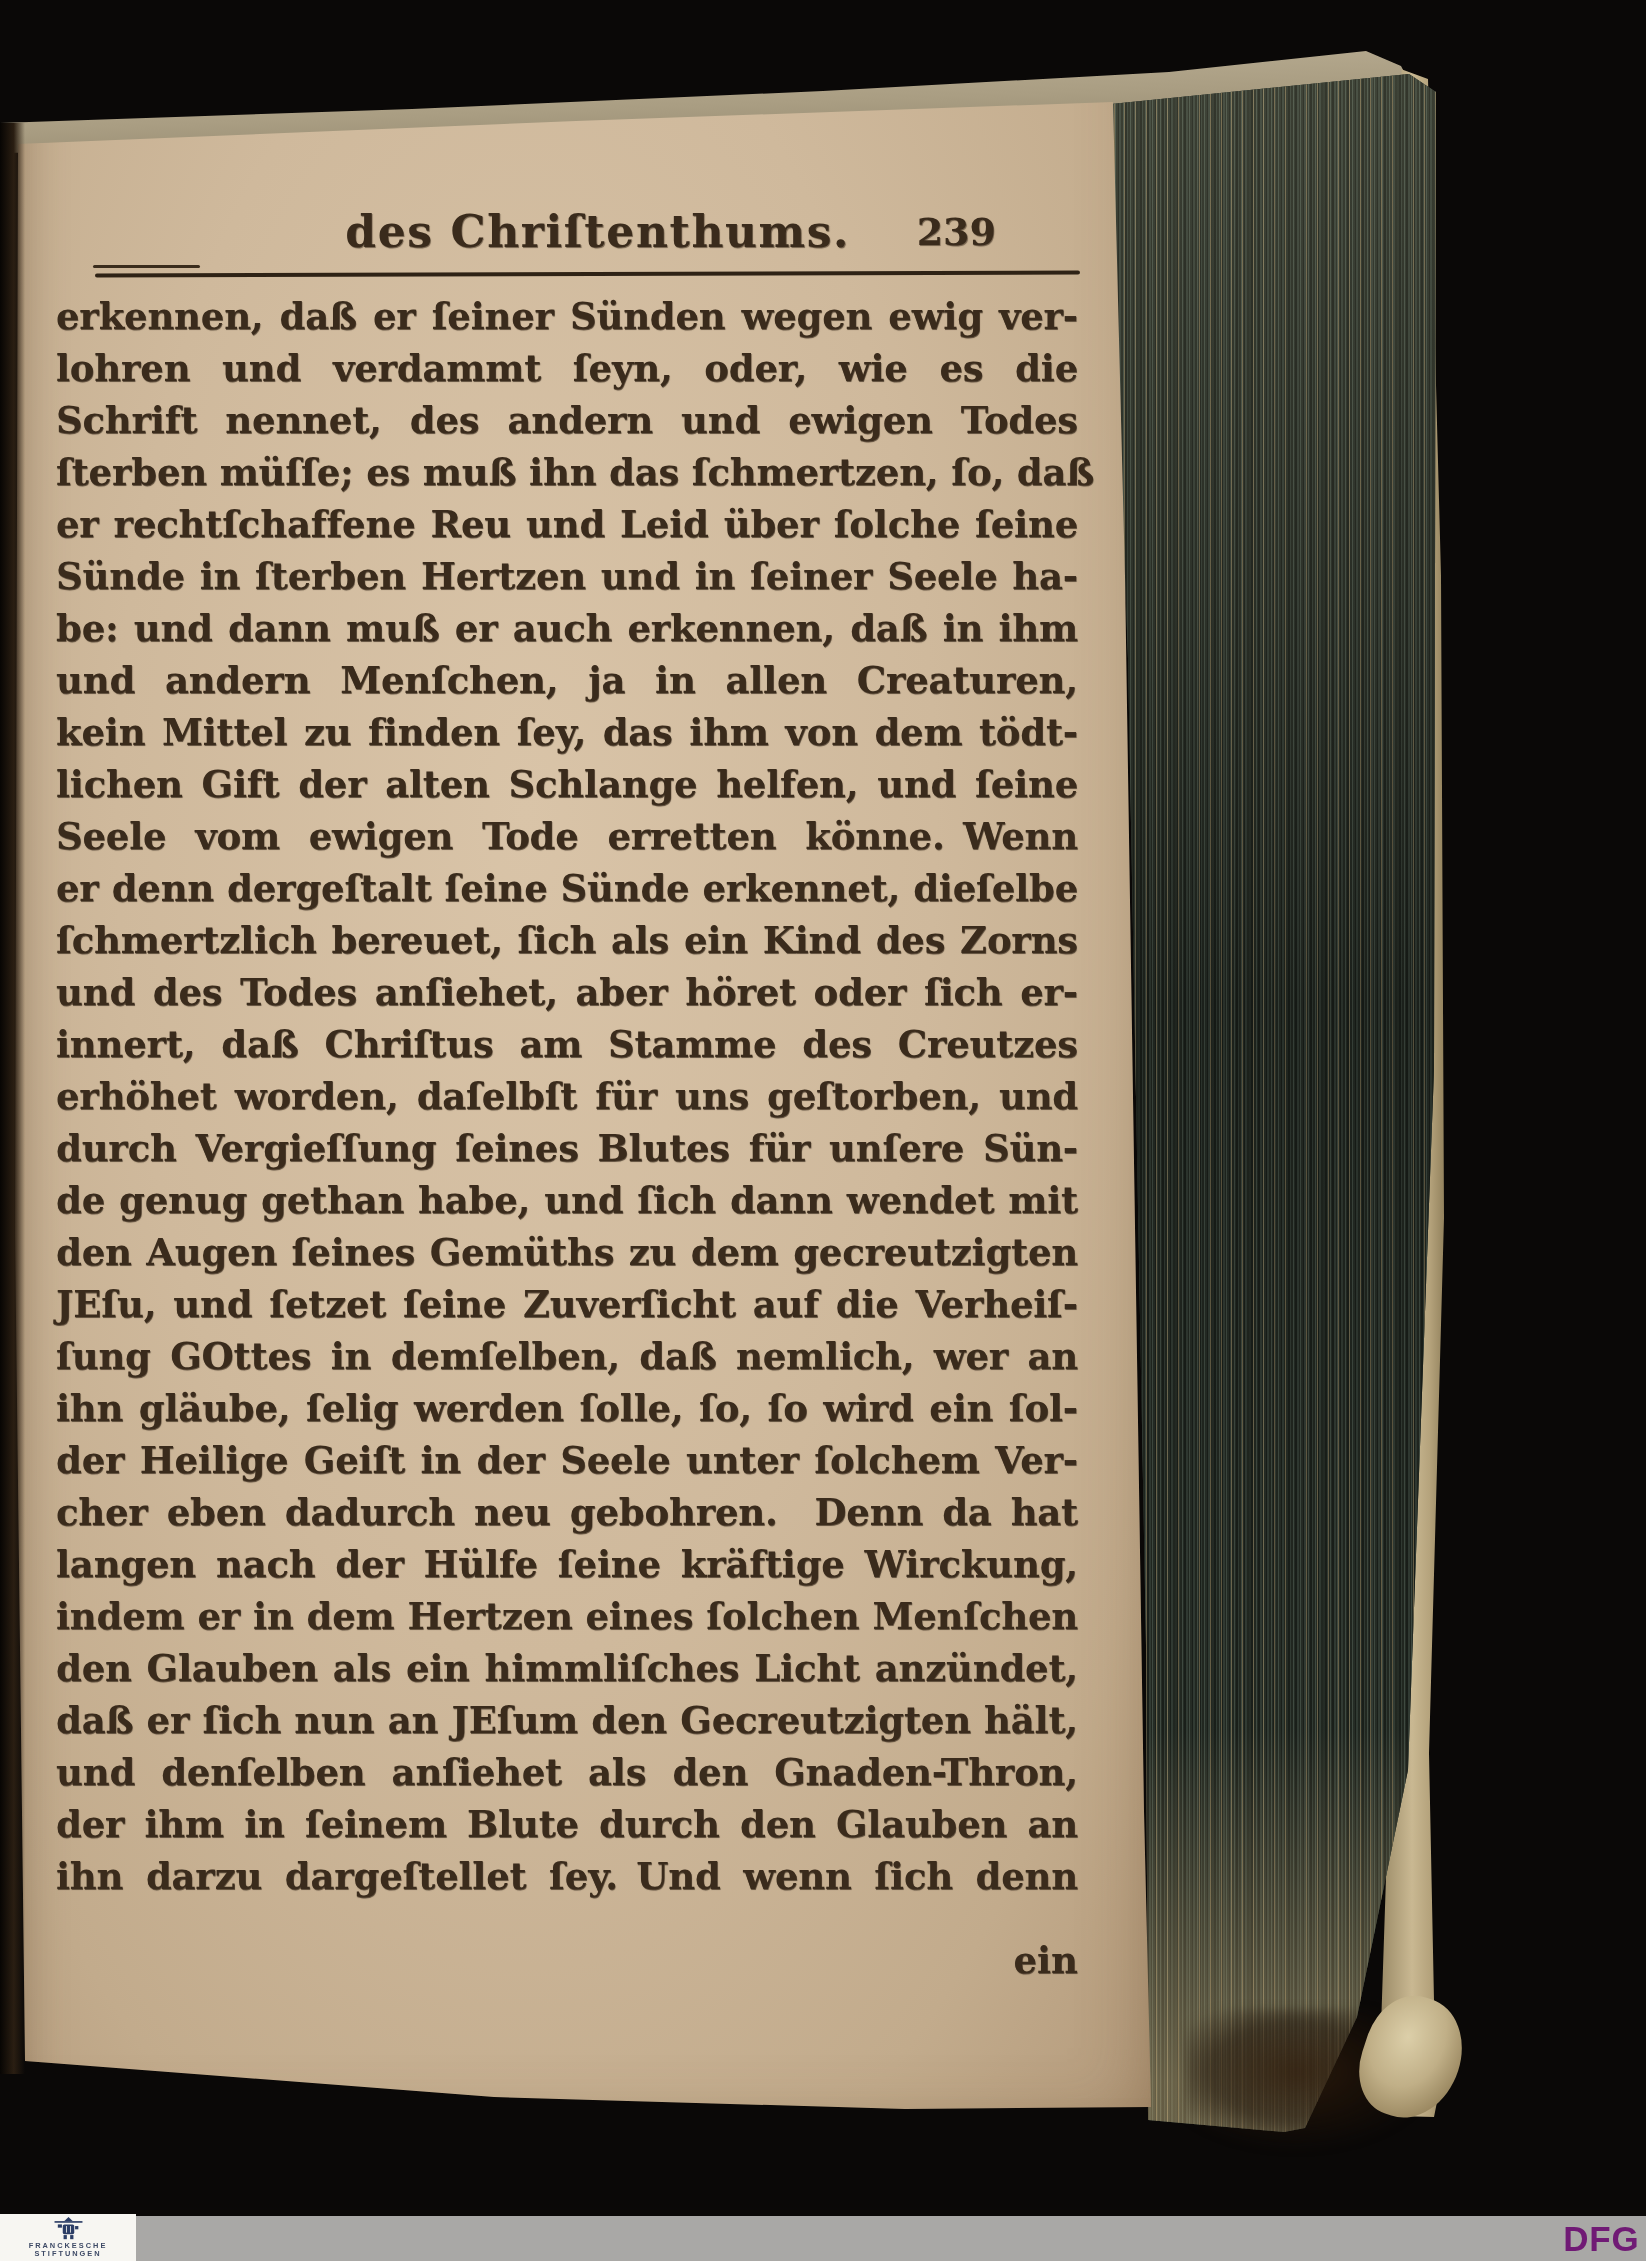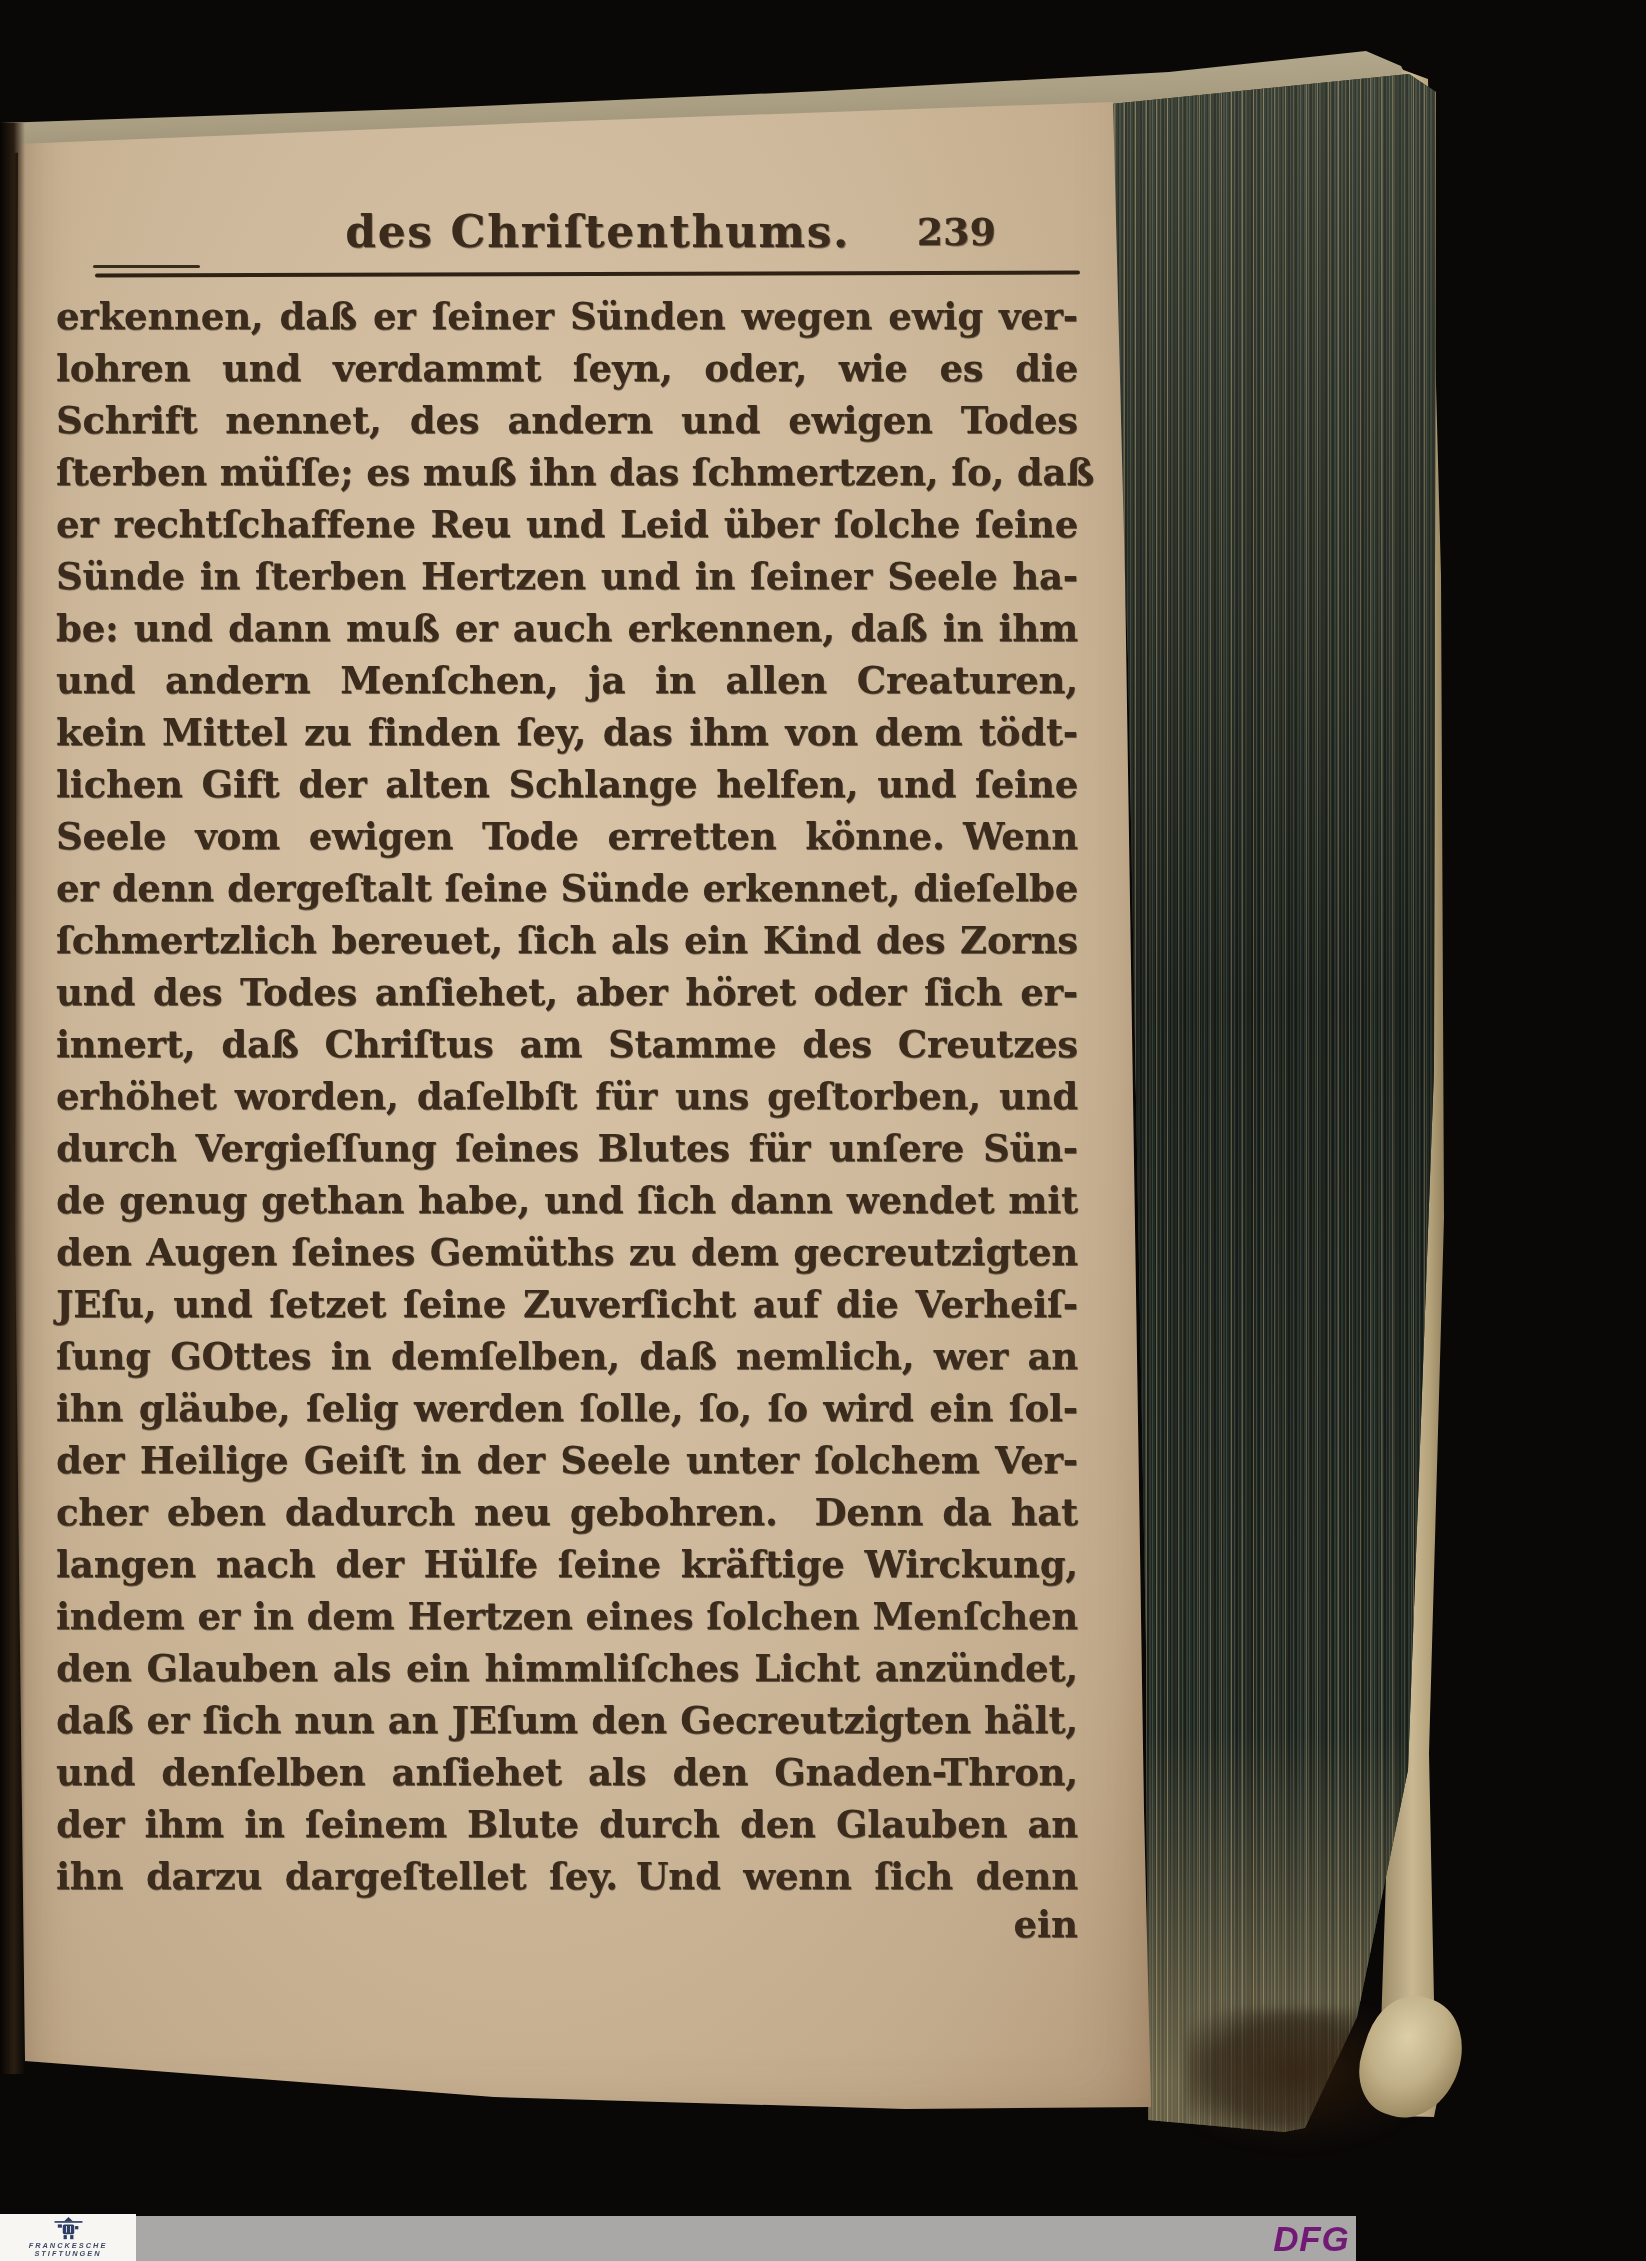--- a/index.html
+++ b/index.html
@@ -41,24 +41,24 @@
   .page-num{position:absolute;right:82px;top:3.3px;font-size:38px;font-weight:bold;
     text-shadow:0.8px 0.8px 0.8px rgba(58,43,28,0.6);}
   .rule-main{position:absolute;left:39px;top:66px;width:985px;height:4.1px;background:#2e2215;
     transform:rotate(-0.18deg);border-radius:2.5px;}
   .rule-left{position:absolute;left:37px;top:59px;width:107px;height:2.5px;background:#3a2c1c;border-radius:1.6px;}
   .bodycol{position:absolute;left:0;top:84px;width:1022px;}
   .bodyline{height:52px;line-height:52px;font-size:37px;font-weight:bold;
     text-align:justify;text-align-last:justify;white-space:nowrap;
     text-shadow:0.5px 0.7px 0.7px rgba(54,40,26,0.72);letter-spacing:-0.2px;}
   .catchword{height:52px;line-height:52px;font-size:37px;font-weight:bold;text-align:right;
-    padding-right:119px;text-shadow:0.5px 0.7px 0.7px rgba(54,40,26,0.72);}
+    padding-right:119px;text-shadow:0.5px 0.7px 0.7px rgba(54,40,26,0.72);margin-top:36px;}
 
   
-  .footer-bar{position:absolute;left:0;top:2216px;width:1356px;height:45px;background:#a9a8a6;font-style:italic;}
+  .footer-bar{position:absolute;left:0;top:2216px;width:1646px;height:45px;background:#a9a8a6;}
   .logo-box{position:absolute;left:0;top:-1.6px;width:136px;height:47px;background:#f7f6f2;
     display:flex;flex-direction:column;align-items:center;justify-content:center;
     font-family:"Liberation Sans",sans-serif;}
   .logo-box svg{display:block;margin-bottom:1.6px;}
   .logo-line{font-size:7.4px;letter-spacing:2px;color:#3e4a66;line-height:8.2px;font-weight:bold;}
   .dfg{position:absolute;right:6.6px;top:50%;transform:translateY(-50%);
     font-family:"Liberation Sans",sans-serif;font-weight:bold;font-size:35px;
     color:#701a75;letter-spacing:0.8px;}
 </style>
 </head>

